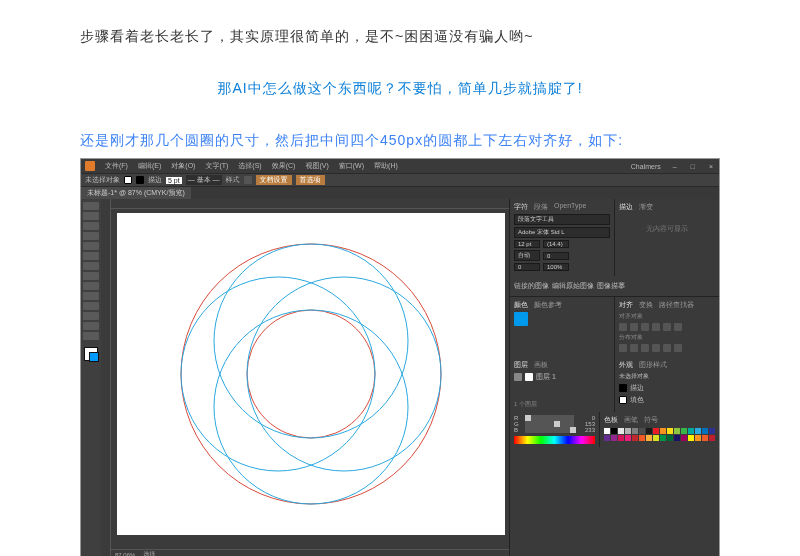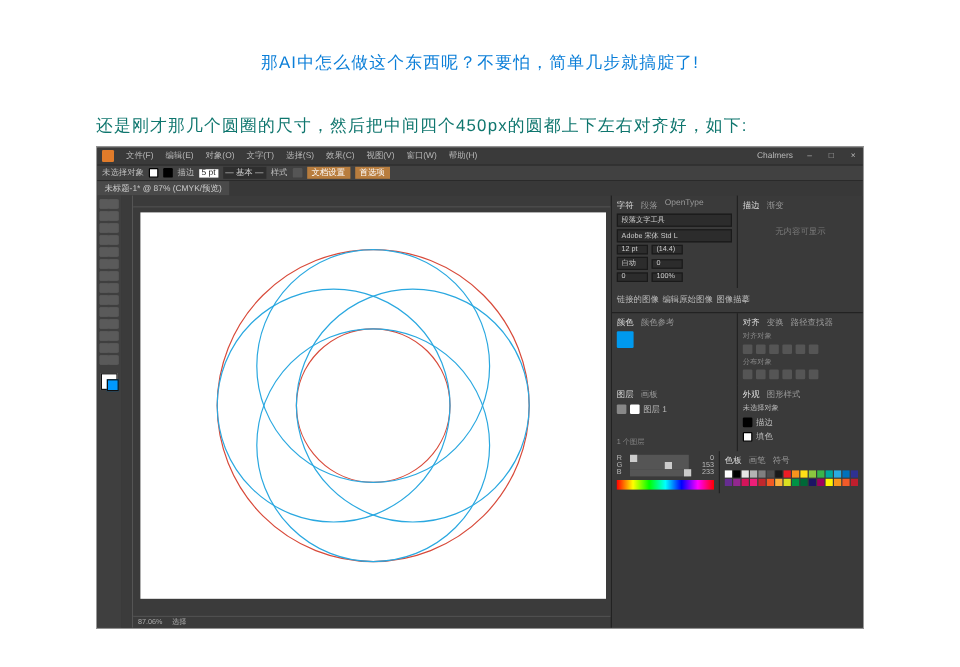--- a/index.html
+++ b/index.html
@@ -1,20 +1,20 @@
 <!DOCTYPE html>
 <html><head>
 <meta charset="utf-8">
 <style>
   * { margin: 0; padding: 0; box-sizing: border-box; }
   body { font-family: "Microsoft YaHei", Arial, sans-serif; background: #fff; width: 800px; }
   .article { padding: 10px 80px 0 80px; }
   .p1 { font-size: 14px; color: #333; margin: 18px 0; letter-spacing: 1px; }
   .p2 { font-size: 14px; color: #0a7ed8; margin: 34px 0; letter-spacing: 1px; text-align: center; }
-  .p3 { font-size: 14px; color: #0f766e; margin: 18px 0 8px 0; letter-spacing: 1px; }
+  .p3 { font-size: 14px; color: #3b82f6; margin: 18px 0 8px 0; letter-spacing: 1px; }
   .ai-window { width: 100%; background: #3b3b3b; border: 1px solid #999; }
   .menubar { display: flex; align-items: center; background: #3a3a3a; height: 14px; padding: 0 4px; font-size: 7px; color: #b8b8b8; gap: 10px; }
   .menubar .logo { width: 10px; height: 10px; background: #e07b2a; border-radius: 1px; }
   .menubar .spacer { flex: 1; }
   .menubar .usr { font-size: 7px; }
   .ctrlbar { display: flex; align-items: center; background: #414141; height: 14px; padding: 0 4px; gap: 4px; border-top: 1px solid #2a2a2a; border-bottom: 1px solid #2a2a2a; }
   .ctrlbar .lbl { font-size: 7px; color: #bbb; }
   .ctrlbar .fld { background: #fff; font-size: 7px; padding: 0 2px; color: #222; }
   .ctrlbar .dark { background: #2e2e2e; color: #ccc; }
   .ctrlbar .btn { background: #b87d3e; font-size: 7px; padding: 0 4px; color: #fff; }
@@ -52,20 +52,21 @@
   .swgrid div { width: 6px; height: 6px; }
   .panel-split { display:flex; }
   .panel-split .col { flex:1; padding:3px 4px; border-right:1px solid #222;}
   .panel-split .col:last-child { border-right:none;}
   .centered-note { color:#777; text-align:center; padding:10px 0; font-size:7px;}
 </style>
 </head>
 <body>
 
 <div class="article">
+  <p class="p1">步骤看着老长老长了，其实原理很简单的，是不~困困逼没有骗人哟~</p>
   <p class="p2">那AI中怎么做这个东西呢？不要怕，简单几步就搞腚了!</p>
   <p class="p3">还是刚才那几个圆圈的尺寸，然后把中间四个450px的圆都上下左右对齐好，如下:</p>
 
   <div class="ai-window">
 
     <div class="menubar">
       <div class="logo"></div>
       <span>文件(F)</span>
       <span>编辑(E)</span>
       <span>对象(O)</span>

